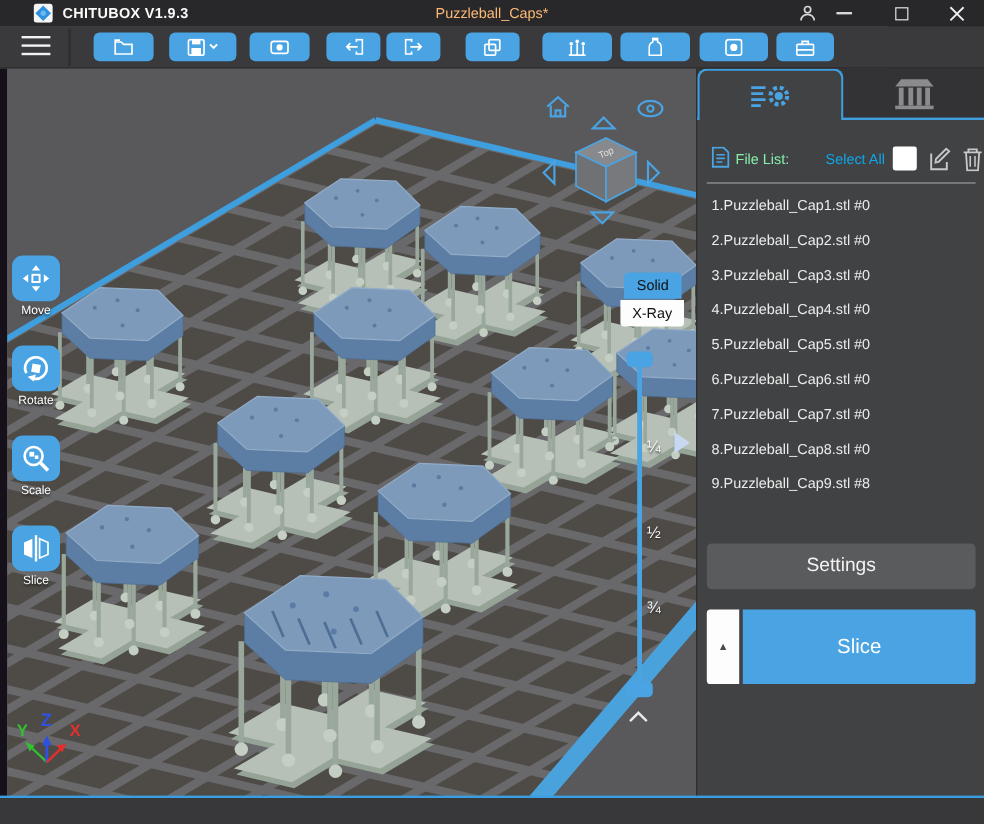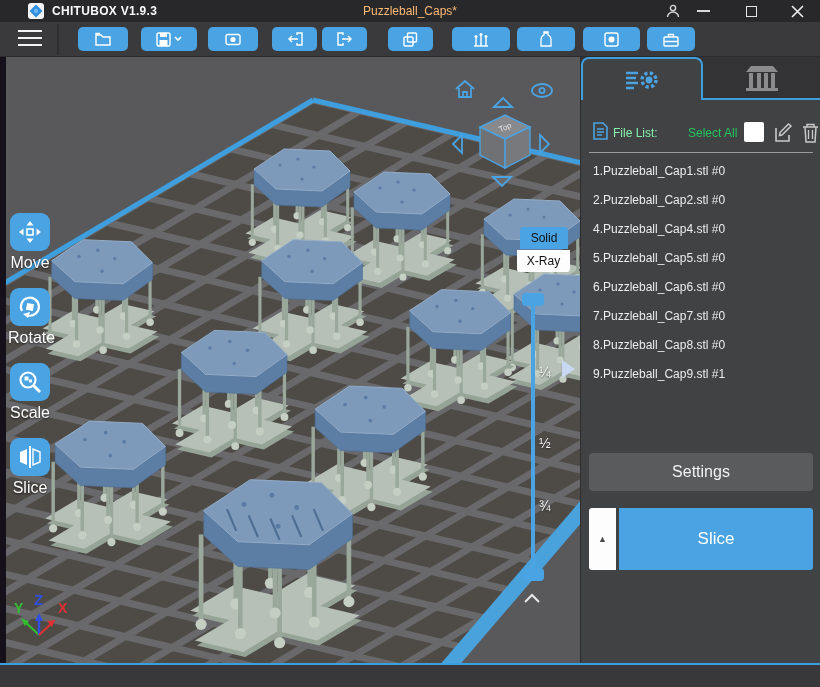--- a/index.html
+++ b/index.html
@@ -36,21 +36,21 @@
 
   
   .edge-strip { position:absolute; left:0; top:57px; width:6px; height:607px; background:#151019; }
   .viewport { position:absolute; left:6px; top:57px; width:574px; height:607px;
     overflow:hidden; background:#59595b; }
 
   
   .tool { position:absolute; left:2px; width:44px; text-align:center; z-index:8; }
   .tool .tbtn { width:40px; height:38px; margin:0 auto; background:#4aa3e2; border:none;
     border-radius:9px; cursor:pointer; display:flex; align-items:center; justify-content:center; }
-  .tool .tlabel { margin-top:3px; font-size:16px; color:#fff; text-shadow:0 1px 2px rgba(0,0,0,.7); }
+  .tool .tlabel { margin-top:3px; font-size:10px; color:#fff; text-shadow:0 1px 2px rgba(0,0,0,.7); }
 
   
   .navicon { position:absolute; z-index:6; }
 
   
   .mode-btn { position:absolute; z-index:9; font-size:12px; text-align:center;
     line-height:22px; height:22px; color:#111; cursor:pointer;margin-top:17px; }
   .mode-solid { right:12px; top:153px; width:48px; background:#4aa3e2; border-radius:4px 4px 0 0; }
   .mode-xray { right:10px; top:176px; width:53px; background:#fdfdfd; border-radius:0 0 3px 3px; }
 
@@ -74,21 +74,21 @@
   .rpanel { position:absolute; left:580px; top:57px; width:240px; height:607px;
     background:#414244; border-left:1px solid #2d2d2f; z-index:20; }
   .tabs { position:absolute; left:0; top:0; width:240px; height:43px; background:#333335;
     border-bottom:2px solid #3f9edd; display:flex; }
   .tab { flex:1; display:flex; align-items:center; justify-content:center; cursor:pointer; }
   .tab.active { background:#414244; border:2px solid #3f9edd; border-bottom:none;
     border-radius:8px 8px 0 0; margin-bottom:-2px; }
   .flist-head { position:absolute; left:0; top:63px; width:240px; height:26px; }
   .flist-head .doc-icon { position:absolute; left:12px; top:2px; }
   .flist-label { position:absolute; left:32px; top:6px; font-size:12px; color:#86efac; }
-  .selall-label { position:absolute; left:107px; top:6px; font-size:12px; color:#22c55e; }
+  .selall-label { position:absolute; left:107px; top:6px; font-size:12px; color:#0ea5e9; }
   .checkbox { position:absolute; left:163px; top:2px; width:20px; height:20px;
     background:#fff; border-radius:2px; cursor:pointer; }
   .edit-icon { position:absolute; left:193px; top:3px; cursor:pointer; }
   .trash-icon { position:absolute; left:221px; top:3px; cursor:pointer; }
   .flist-divider { position:absolute; left:8px; top:95px; width:224px; border-top:1px solid #9a9a9a; }
   #file-list { position:absolute; left:0; top:100px; width:240px; }
   .file-item { height:29px; line-height:29px; padding-left:12px; font-size:12px;
     color:#ececec; cursor:pointer; white-space:nowrap; }
   .settings-btn { position:absolute; left:8px; top:396px; width:224px; height:38px;
     background:#5a5b5d; border:none; border-radius:4px; color:#f2f2f2; font-size:16px;
@@ -764,26 +764,27 @@
           <path d="M3,4 l1,15 h9 l1,-15" fill="none" stroke="#c9c9c9" stroke-width="1.5"></path>
           <path d="M6.5,7 v9 M10.5,7 v9" stroke="#c9c9c9" stroke-width="1.3"></path>
         </svg>
       </span>
     </div>
     <div class="flist-divider"></div>
 
     <div id="file-list">
         <div class="file-item">1.Puzzleball_Cap1.stl #0</div>
         <div class="file-item">2.Puzzleball_Cap2.stl #0</div>
+        <div class="file-item">3.Puzzleball_Cap3.stl #0</div>
         <div class="file-item">4.Puzzleball_Cap4.stl #0</div>
         <div class="file-item">5.Puzzleball_Cap5.stl #0</div>
         <div class="file-item">6.Puzzleball_Cap6.stl #0</div>
         <div class="file-item">7.Puzzleball_Cap7.stl #0</div>
         <div class="file-item">8.Puzzleball_Cap8.stl #0</div>
-        <div class="file-item">9.Puzzleball_Cap9.stl #1</div>
+        <div class="file-item">9.Puzzleball_Cap9.stl #8</div>
       </div>
 
     <button class="settings-btn">Settings</button>
     <button class="slice-up-btn">▲</button>
     <button class="slice-btn">Slice</button>
   </div>
 
   <div class="bottom-line"></div>
   <div class="bottom-bar"></div>
 </div>

